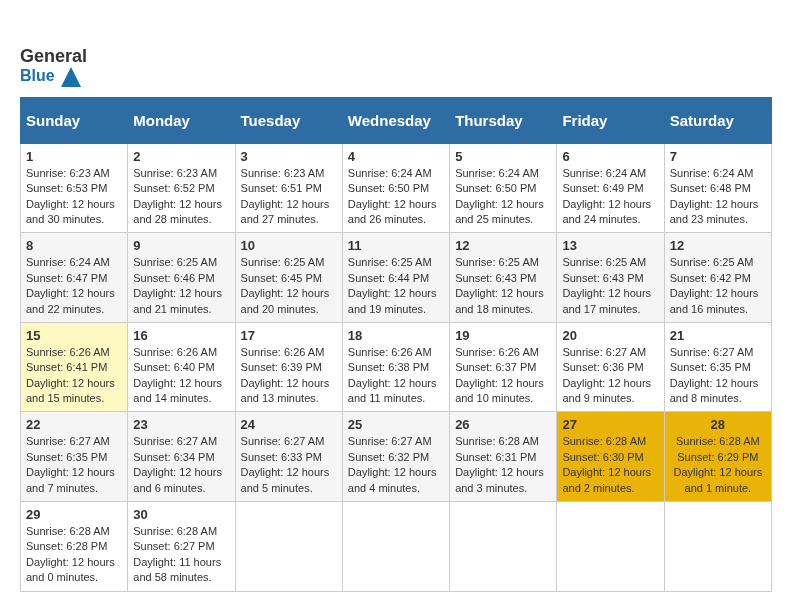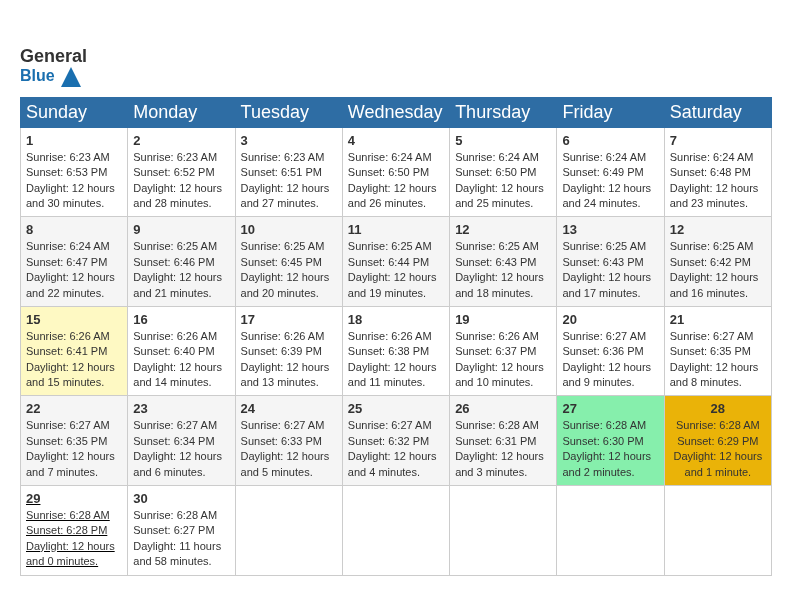--- a/index.html
+++ b/index.html
@@ -35,24 +35,24 @@
       color: #555;
     }
     .calendar-table {
       width: 100%;
       border-collapse: collapse;
       font-size: 11px;
     }
     .calendar-table th {
       background-color: #2e6da4;
       color: #fff;
-      padding: 4px 5px;
+      padding: 14px 5px;
       text-align: left;
-      font-size: 18px;
-      font-weight: normal;
+      font-size: 15px;
+      font-weight: bold;
       border: 1px solid #2e6da4;
     }
     .calendar-table td {
       border: 1px solid #ccc;
       padding: 5px;
       vertical-align: top;
       width: calc(100% / 7);
       min-height: 80px;
       background: #fff;
     }
@@ -315,39 +315,39 @@
         </div>
       </td>
         <td style="background: rgb(245, 245, 245); margin-top: 25px;">
         <span class="day-number">26</span>
         <div class="day-info">
           Sunrise: 6:28 AM<br>
           Sunset: 6:31 PM<br>
           Daylight: 12 hours and 3 minutes.
         </div>
       </td>
-        <td style="background: #86efac; margin-top: 40px;">
+        <td style="background: #eab308; margin-top: 40px;">
         <span class="day-number">27</span>
         <div class="day-info">
           Sunrise: 6:28 AM<br>
           Sunset: 6:30 PM<br>
           Daylight: 12 hours and 2 minutes.
         </div>
       </td>
         <td style="background: #eab308; text-align: center;">
         <span class="day-number">28</span>
         <div class="day-info">
           Sunrise: 6:28 AM<br>
           Sunset: 6:29 PM<br>
           Daylight: 12 hours and 1 minute.
         </div>
       </td>
       </tr>
       <tr>
-        <td style="background: rgb(255, 255, 255); text-decoration: underline;">
+        <td style="background: rgb(255, 255, 255);">
         <span class="day-number">29</span>
         <div class="day-info">
           Sunrise: 6:28 AM<br>
           Sunset: 6:28 PM<br>
           Daylight: 12 hours and 0 minutes.
         </div>
       </td>
         <td style="background: rgb(255, 255, 255);">
         <span class="day-number">30</span>
         <div class="day-info">

